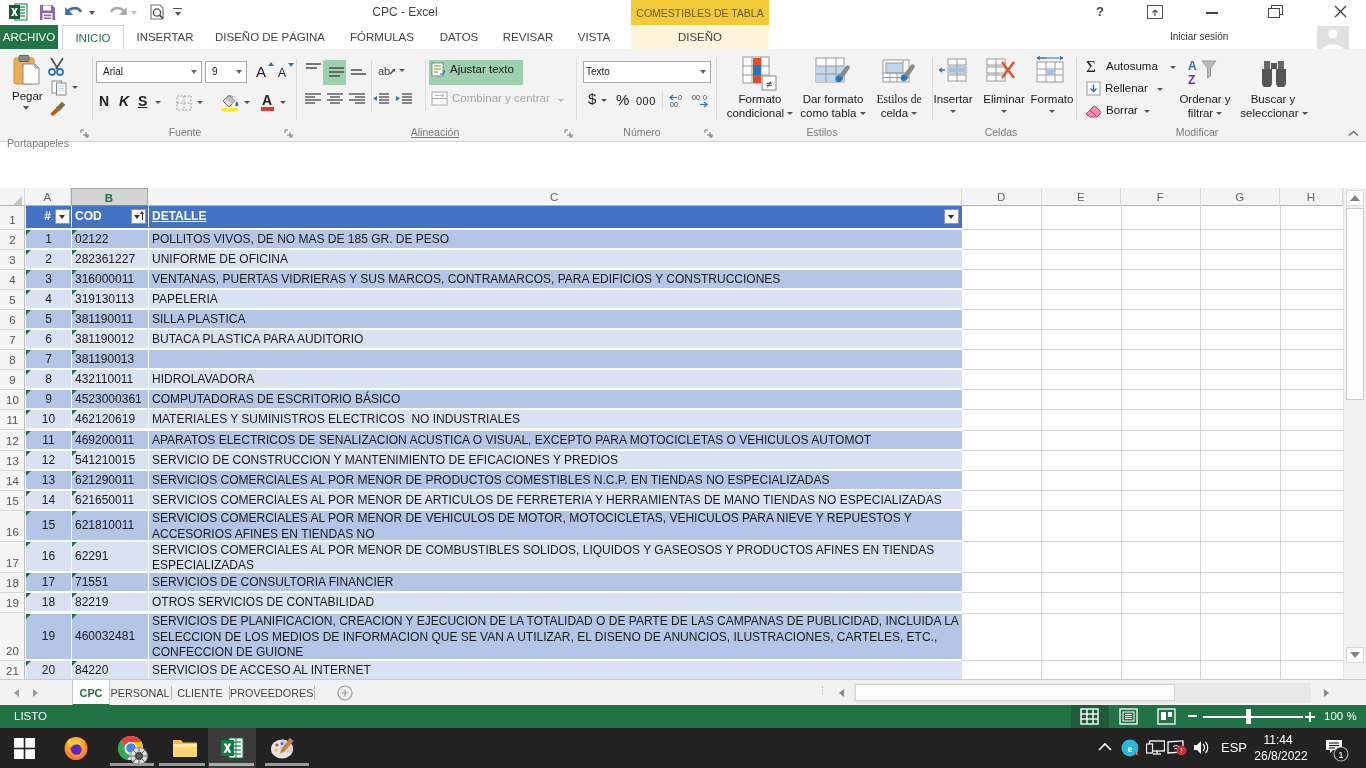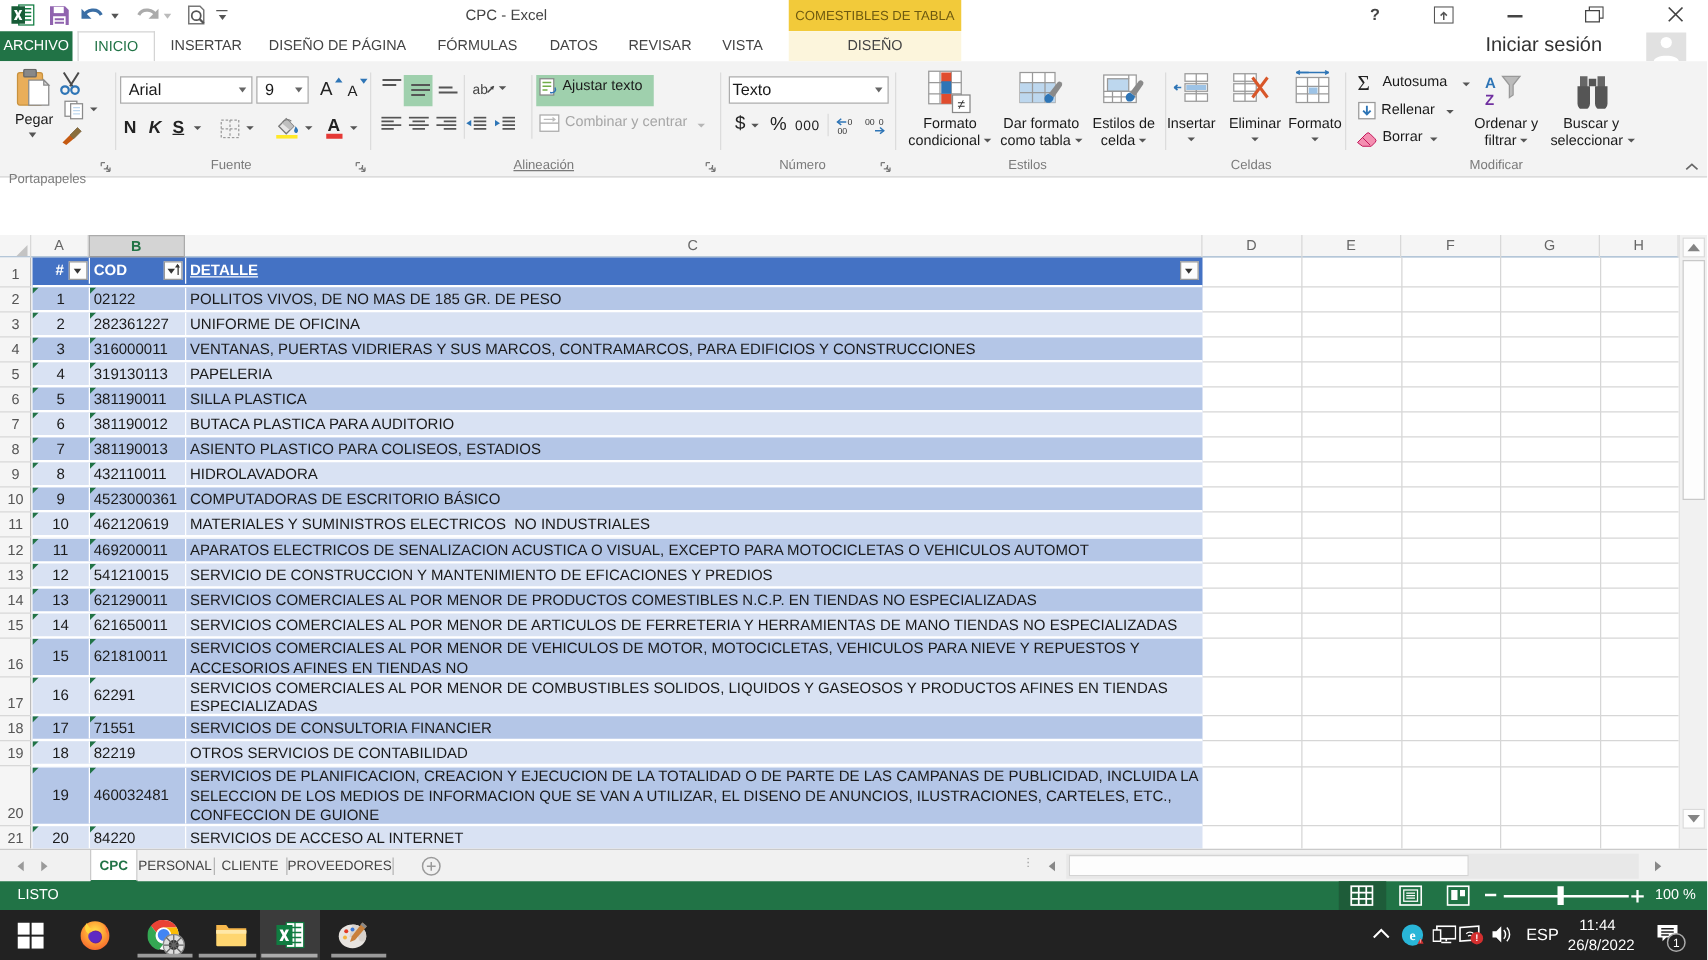--- a/index.html
+++ b/index.html
@@ -18,21 +18,21 @@
   #archivo { left:0; top:0; width:58px; height:24px; background:#217346; color:#fff; font-size:11.5px; text-align:center; line-height:24px; }
   .rtab { top:0; height:24px; font-size:11.5px; color:#444; text-align:center; line-height:24px; }
   #inicio { left:62px; width:62px; background:#fff; color:#217346; border:1px solid #d4d4d4; border-bottom:none; }
   #diseno-ctx { left:631px; top:0; width:138px; height:24px; background:#FCF5DC; color:#444; font-size:11.5px; text-align:center; line-height:24px; }
 
   
   #ribbon { left:0; top:49px; width:1366px; height:93px; background:#F3F3F3; border-bottom:1px solid #d5d5d5; }
   .grpsep { position:absolute; top:9px; width:1px; height:62px; background:#DCDCDC; }
   .grplabel { position:absolute; top:77px; font-size:10.5px; color:#7a7a7a; text-align:center; }
   .launcher { position:absolute; top:80px; width:10px; height:10px; }
-  .combo { position:absolute; background:#fff; border:1px solid #ABABAB; font-size:13px; color:#1a1a1a; }
+  .combo { position:absolute; background:#fff; border:1px solid #ABABAB; font-size:10px; color:#1a1a1a; }
   .combo .arr { position:absolute; right:4px; top:50%; margin-top:-2px; width:0; height:0; border-left:3.5px solid transparent; border-right:3.5px solid transparent; border-top:4px solid #666; }
   .ricon { position:absolute; }
   .rbtntext { position:absolute; font-size:11.5px; color:#1a1a1a; }
   .dis { color:#a6a6a6; }
 
   
   #fbar { left:0; top:142px; width:1366px; height:46px; background:#F1F1F1; border-bottom:1px solid #CACACA; }
   #namebox { position:absolute; left:7px; top:11px; width:97px; height:24px; background:#fff; border:1px solid #E1E1E1; font-size:12px; color:#222; line-height:22px; padding-left:8px; }
   #ffield { position:absolute; left:248px; top:11px; width:1118px; height:24px; background:#fff; border:1px solid #E1E1E1; font-size:12px; color:#222; line-height:22px; padding-left:13px; }
 
@@ -129,21 +129,21 @@
   <div id="tabrow" class="abs">
     <div id="archivo">ARCHIVO</div>
     <div id="diseno-ctx">DISEÑO</div>
     <div id="inicio" class="rtab">INICIO</div>
     <div class="rtab" style="left:130px;width:70px;">INSERTAR</div>
     <div class="rtab" style="left:206px;width:128px;">DISEÑO DE PÁGINA</div>
     <div class="rtab" style="left:340px;width:84px;">FÓRMULAS</div>
     <div class="rtab" style="left:430px;width:58px;">DATOS</div>
     <div class="rtab" style="left:494px;width:68px;">REVISAR</div>
     <div class="rtab" style="left:568px;width:52px;">VISTA</div>
-    <div style="left:1170px;top:0;width:130px;height:24px;font-size:16px;color:#333;text-align:center;line-height:24px;">Iniciar sesión</div>
+    <div style="left:1170px;top:0;width:130px;height:24px;font-size:10px;color:#333;text-align:left;line-height:24px;">Iniciar sesión</div>
     <div style="left:1317px;top:1px;width:32px;height:23px;background:#E1E1E1;">
       <svg width="32" height="23" viewBox="0 0 32 23">
           <circle cx="16" cy="8" r="4.5" fill="#fff"></circle>
           <path d="M6 23 c0-6 20-6 20 0 z" fill="#fff"></path>
         </svg>
     </div>
   </div>
 
   <div id="ribbon" class="abs">
 
@@ -369,21 +369,21 @@
       <g stroke="#999">
           <line x1="1" y1="16" x2="27" y2="16"></line>
           <line x1="1" y1="20.5" x2="27" y2="20.5"></line>
           <line x1="8" y1="16" x2="8" y2="25"></line>
           <line x1="15" y1="16" x2="15" y2="25"></line>
           <line x1="21" y1="3" x2="21" y2="6"></line>
         </g>
       <path d="M22 17 L29 8 a2.2 2.2 0 0 1 3.5 2.6 L26 20 z" fill="#8a8a8a"></path>
       <path d="M20 24 a4 4 0 0 1 2 -7 l4 3 a4.5 4.5 0 0 1 -6 4 z" fill="#2E75B6"></path>
     </svg>
-    <div class="rbtntext" style="left:868px;top:44px;width:62px;text-align:center;">Estilos de</div>
+    <div class="rbtntext" style="left:868px;top:44px;width:62px;text-align:center;font-family:Liberation Serif, serif;">Estilos de</div>
     <div class="rbtntext" style="left:868px;top:58px;width:62px;text-align:center;">celda <span style="display:inline-block;width:0;height:0;border-left:3px solid transparent;border-right:3px solid transparent;border-top:3.5px solid #555;vertical-align:2px;"></span></div>
     <div class="grplabel" style="left:772px;width:100px;">Estilos</div>
     <div class="grpsep" style="left:932px;"></div>
 
     <svg class="ricon" style="left:939px;top:9px;" width="28" height="24" viewBox="0 0 28 24">
       <g fill="#fff" stroke="#999">
           <rect x="9" y="1" width="18" height="6"></rect>
           <rect x="9" y="9" width="18" height="6"></rect>
           <rect x="9" y="17" width="18" height="6"></rect>
         </g>
@@ -629,21 +629,20 @@
 <div class="cb" style="line-height:18.1px;">381190012</div>
 <div class="cc" style="line-height:18.1px;">BUTACA PLASTICA PARA AUDITORIO</div>
 <div style="position:absolute;left:45px;top:0;width:1px;height:18.1px;background:#fff;"></div>
 <div style="position:absolute;left:122px;top:0;width:1px;height:18.1px;background:#fff;"></div>
 </div>
 <div class="trow dk" style="top:162.1px;height:20.1px;border-bottom:2px solid #fff;">
 <div class="tri"></div>
         <div class="tri" style="left:46px;"></div>
 <div class="ca" style="line-height:18.1px;">7</div>
 <div class="cb" style="line-height:18.1px;">381190013</div>
-<div class="cc" style="line-height:18.1px;">ASIENTO PLASTICO PARA COLISEOS, ESTADIOS</div>
 <div style="position:absolute;left:45px;top:0;width:1px;height:18.1px;background:#fff;"></div>
 <div style="position:absolute;left:122px;top:0;width:1px;height:18.1px;background:#fff;"></div>
 </div>
 <div class="trow lt" style="top:182.2px;height:20.1px;border-bottom:2px solid #fff;">
 <div class="tri"></div>
         <div class="tri" style="left:46px;"></div>
 <div class="ca" style="line-height:18.1px;">8</div>
 <div class="cb" style="line-height:18.1px;">432110011</div>
 <div class="cc" style="line-height:18.1px;">HIDROLAVADORA</div>
 <div style="position:absolute;left:45px;top:0;width:1px;height:18.1px;background:#fff;"></div>

